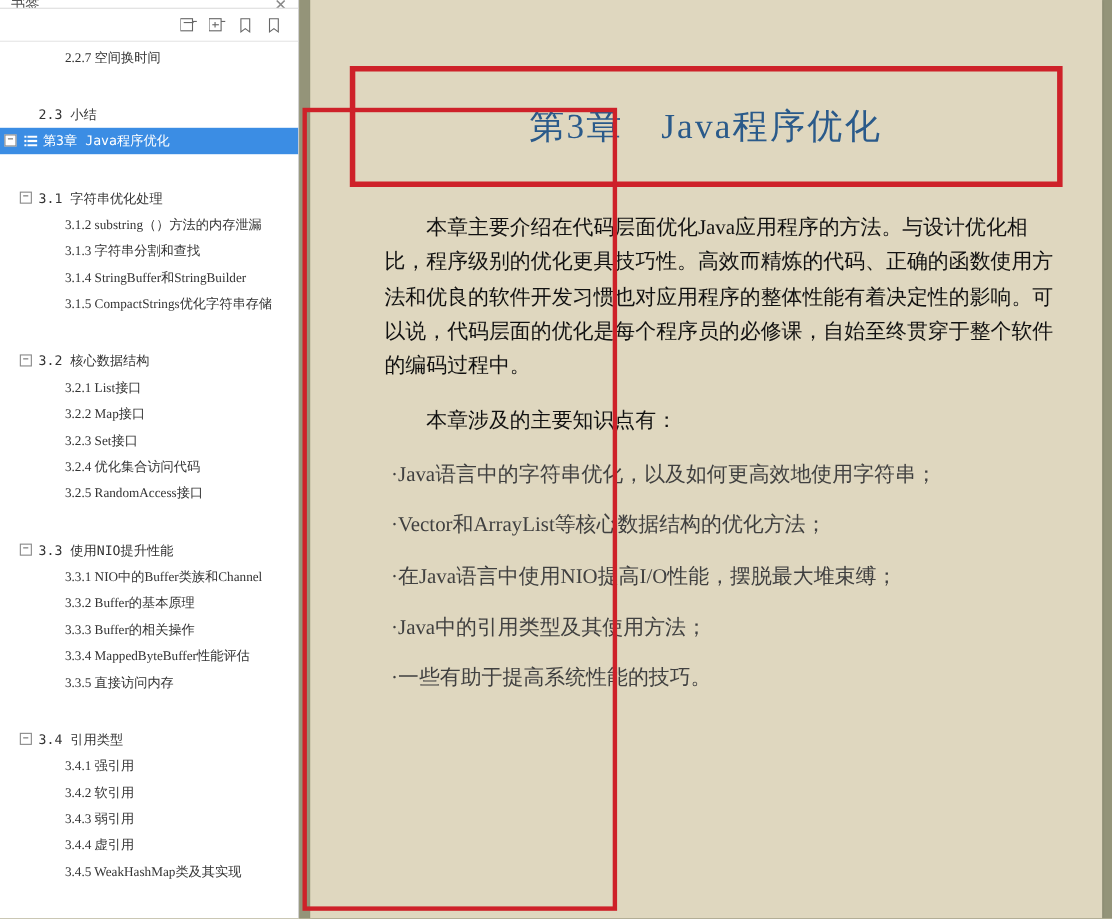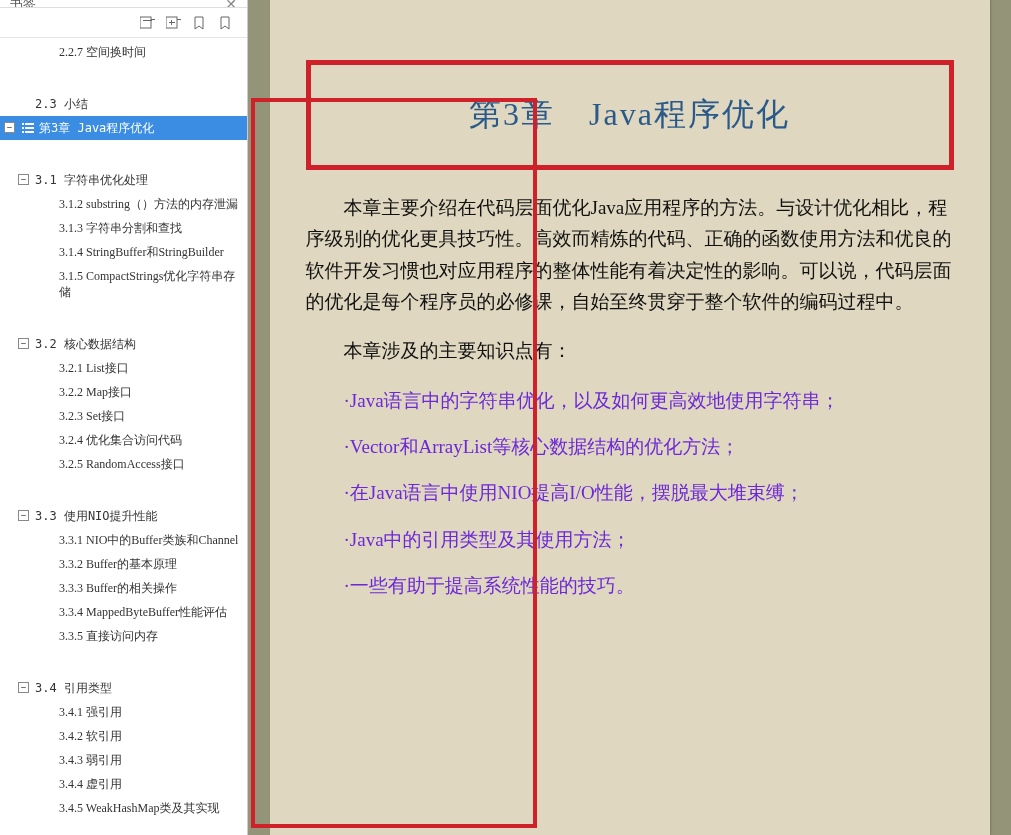--- a/index.html
+++ b/index.html
@@ -1,21 +1,21 @@
 <!DOCTYPE html>
 <html><head>
   <meta charset="utf-8">
   <style>
     * { box-sizing: border-box; margin: 0; padding: 0; }
     html, body { width: 1011px; height: 835px; overflow: hidden; font-family: "Microsoft YaHei", sans-serif; }
     body { display: flex; background: #949479; }
 
     
     .sidebar {
-      width: 248px; height: 835px; background: #fff; border-right: 1px solid #ccc;
+      width: 272px; height: 835px; background: #fff; border-right: 1px solid #ccc;
       display: flex; flex-direction: column; font-size: 12px; color: #333;
     }
     .side-titlebar {
       height: 8px; border-bottom: 1px solid #ddd; padding: 0 6px 0 10px;
       display: flex; align-items: center; justify-content: space-between;
       font-size: 13px; color: #555; overflow: hidden;
     }
     .side-titlebar .close { font-size: 14px; color: #888; cursor: pointer; padding: 2px 4px; }
     .side-toolbar {
       height: 30px; border-bottom: 1px solid #e5e5e5;
@@ -54,22 +54,22 @@
       display: flex; justify-content: center; padding-top: 0;
       position: relative;
     }
     .page {
       width: 720px; height: 835px; background: #dfd7bf; color: #000;
       padding: 60px 36px 20px 36px; font-family: "SimSun","Songti SC",serif;
       box-shadow: 1px 0 2px rgba(0,0,0,0.2);
     }
     .h-box { border: 5px solid #ce2129; padding: 28px 20px; margin-bottom: 22px; }
     .h1 { font-size: 32px; color: #2a5a8a; text-align: center; font-weight: 400; letter-spacing: 2px; }
-    .para { font-size: 19px; line-height: 1.65; color: #111; text-indent: 2em; margin-bottom: 18px; }
-    .bullet { font-size: 19px; line-height: 1.7; color: #6d28d9; padding-left: 2em; margin-bottom: 14px; }
+    .para { font-size: 19px; line-height: 1.65; color: #111; text-indent: 2em; margin-bottom: 18px; margin-left: 32px; }
+    .bullet { font-size: 19px; line-height: 1.7; color: #404040; padding-left: 2em; margin-bottom: 14px; }
 
     
     .hl-overlay {
       position: absolute; left: 3px; top: 98px; width: 286px; height: 730px;
       border: 4px solid #ce2129; pointer-events: none; z-index: 10;
     }
   </style>
 </head>
 <body>
 

